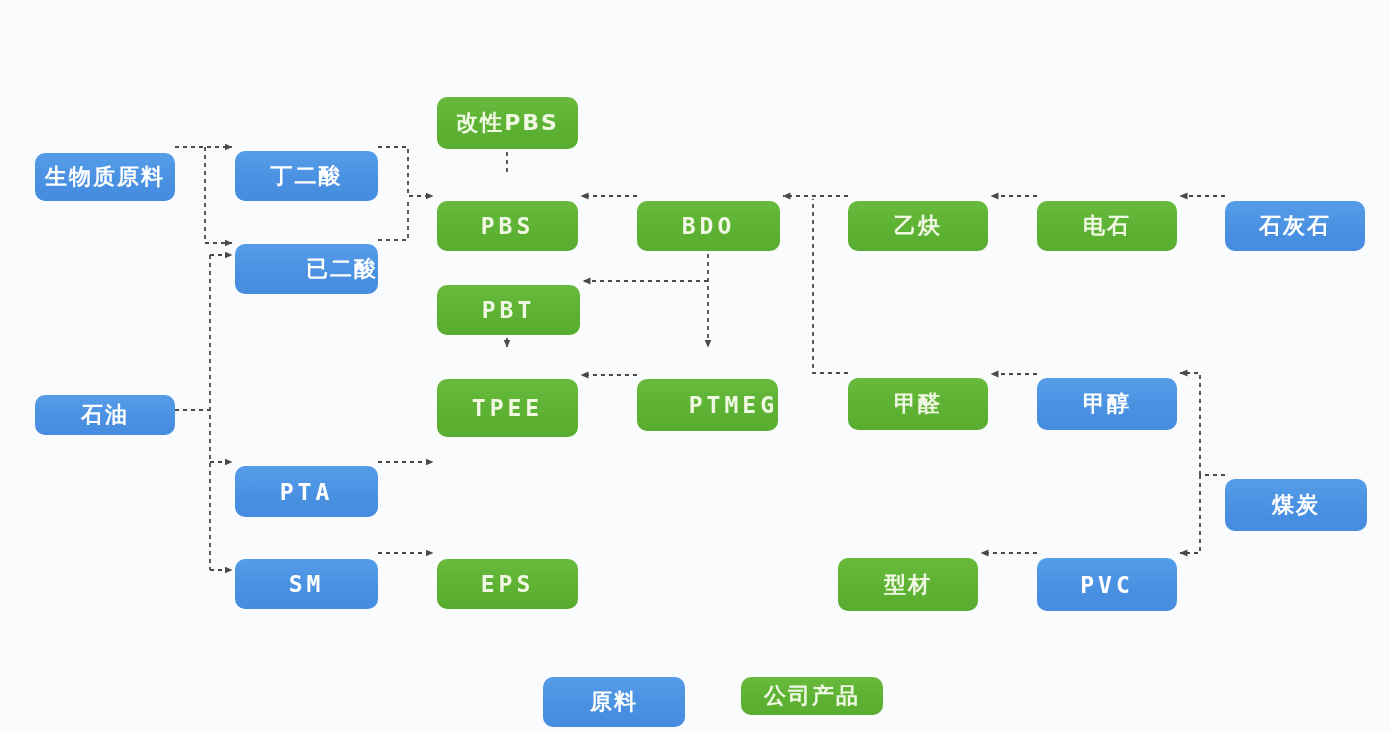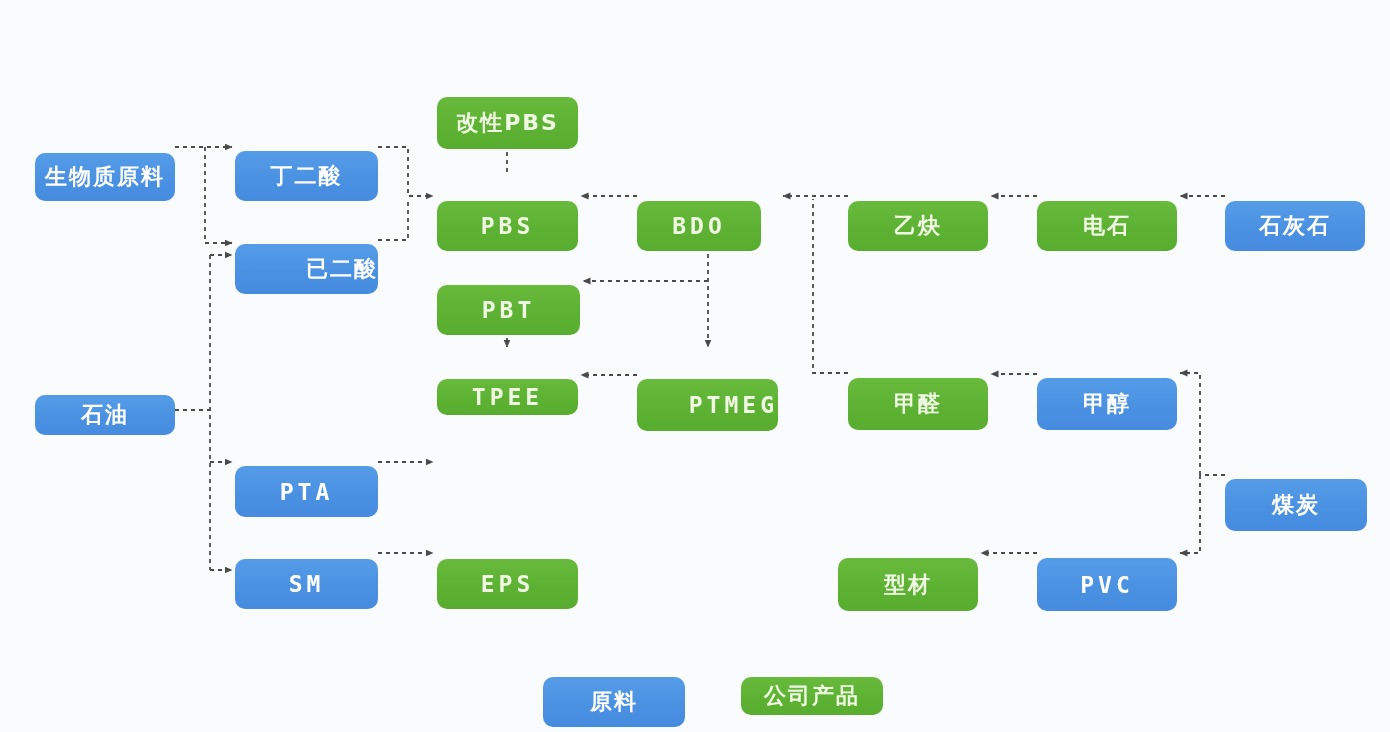--- a/index.html
+++ b/index.html
@@ -103,36 +103,36 @@
     </div>
     <div class="node raw" style="left: 235px; top: 215px; width: 143px; height: 50px; justify-content: flex-end;">
       <span>已二酸</span>
     </div>
     <div class="node product" style="left: 437px; top: 68px; width: 141px; height: 52px;">
       <span>改性PBS</span>
     </div>
     <div class="node product latin" style="left: 437px; top: 172px; width: 141px; height: 50px;">
       <span>PBS</span>
     </div>
-    <div class="node product latin" style="left: 637px; top: 172px; width: 124px; height: 50px;">
+    <div class="node product latin" style="left: 637px; top: 172px; width: 143px; height: 50px;">
       <span>BDO</span>
     </div>
     <div class="node product" style="left: 848px; top: 172px; width: 140px; height: 50px;">
       <span>乙炔</span>
     </div>
     <div class="node product" style="left: 1037px; top: 172px; width: 140px; height: 50px;">
       <span>电石</span>
     </div>
     <div class="node raw" style="left: 1225px; top: 172px; width: 140px; height: 50px;">
       <span>石灰石</span>
     </div>
     <div class="node product latin" style="left: 437px; top: 256px; width: 143px; height: 50px;">
       <span>PBT</span>
     </div>
-    <div class="node product latin" style="left: 437px; top: 350px; width: 141px; height: 36px;">
+    <div class="node product latin" style="left: 437px; top: 350px; width: 141px; height: 58px;">
       <span>TPEE</span>
     </div>
     <div class="node product latin" style="left: 637px; top: 350px; width: 141px; height: 52px; justify-content: flex-end;">
       <span>PTMEG</span>
     </div>
     <div class="node product" style="left: 848px; top: 349px; width: 140px; height: 52px;">
       <span>甲醛</span>
     </div>
     <div class="node raw" style="left: 1037px; top: 349px; width: 140px; height: 52px;">
       <span>甲醇</span>

